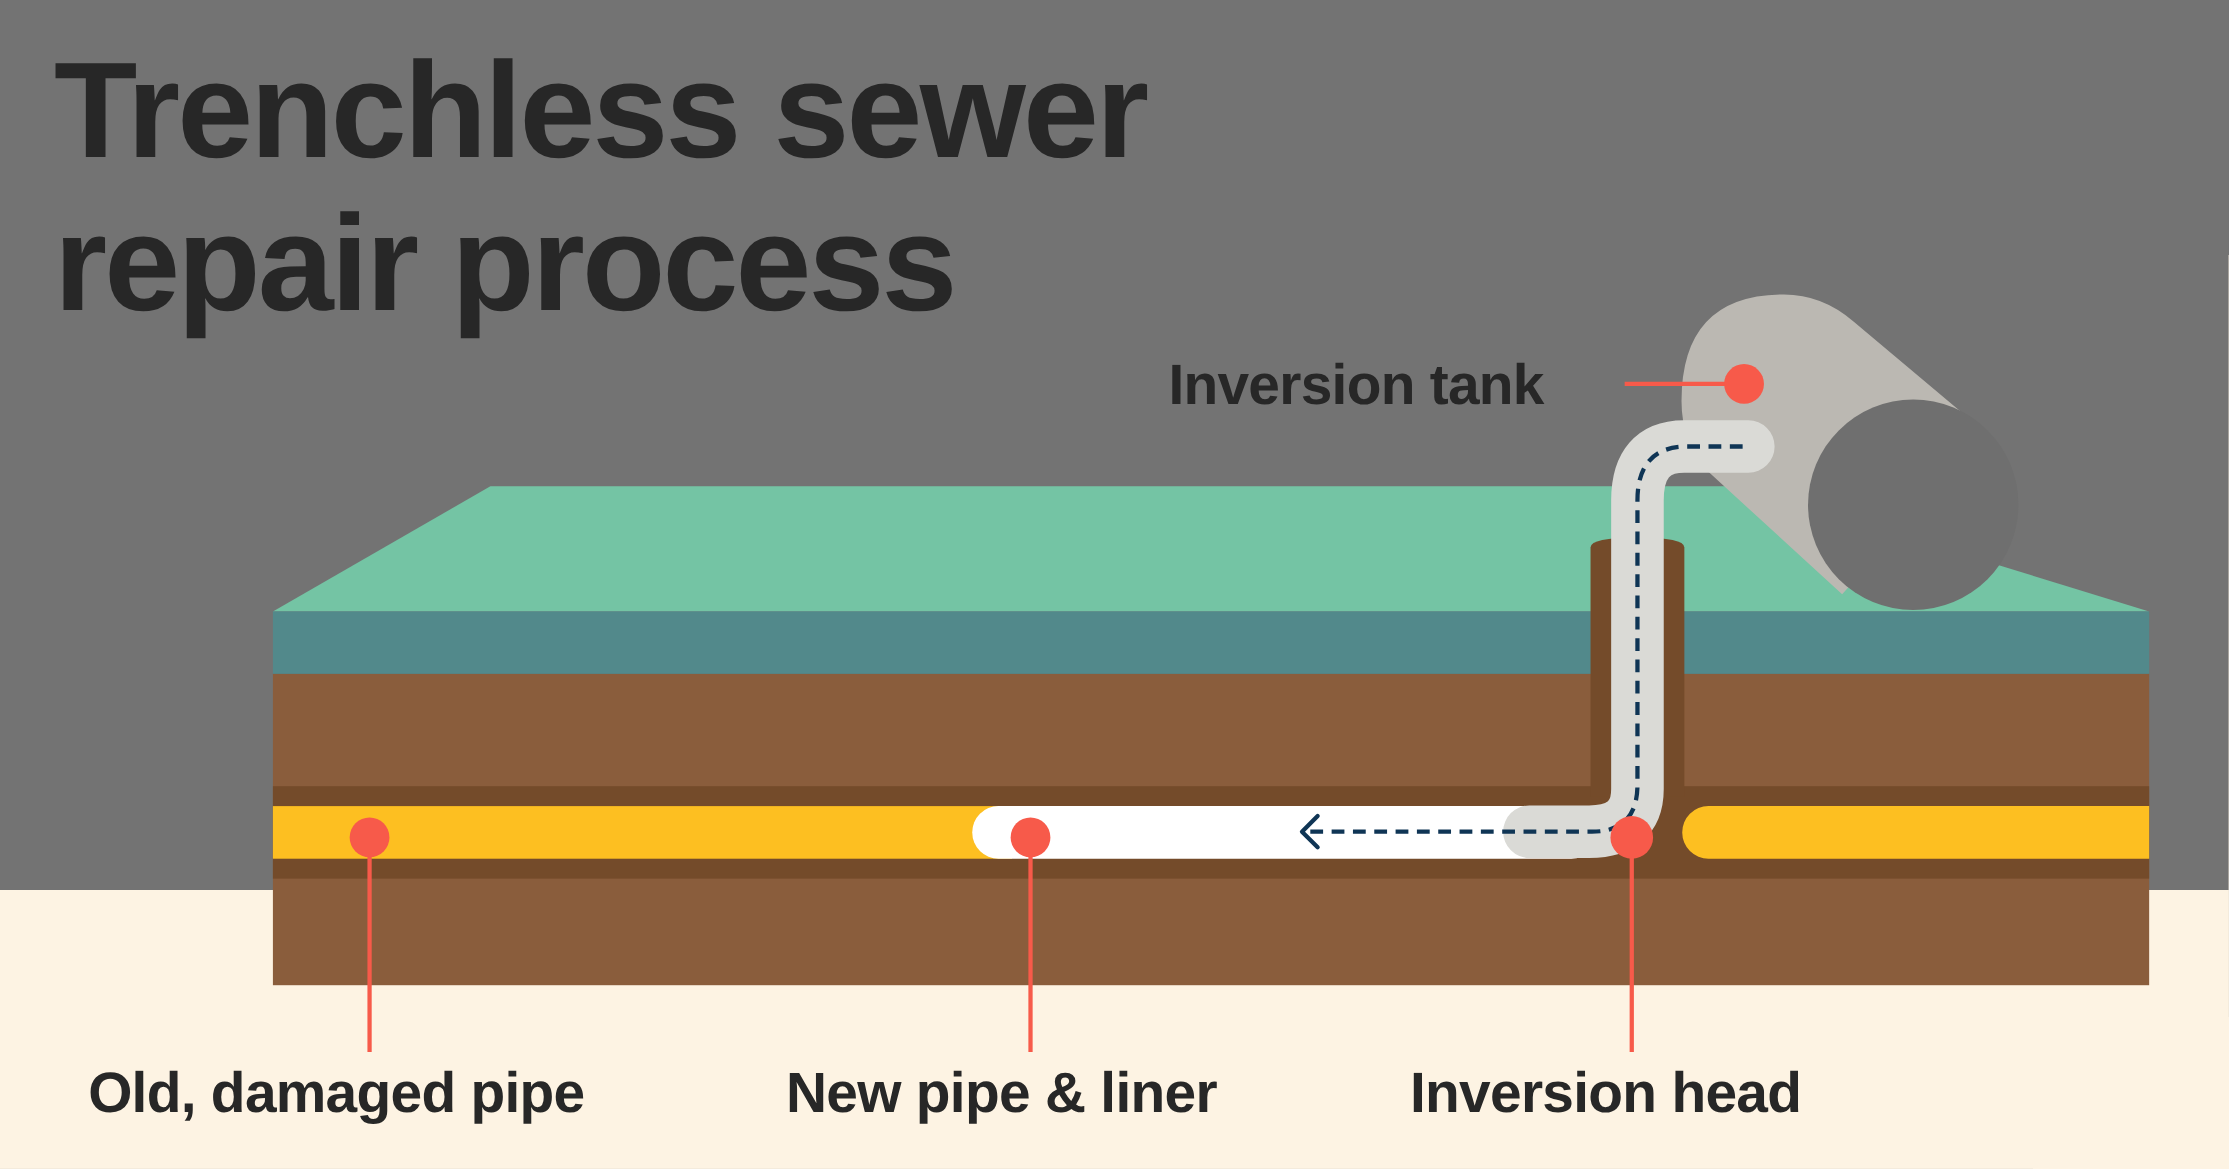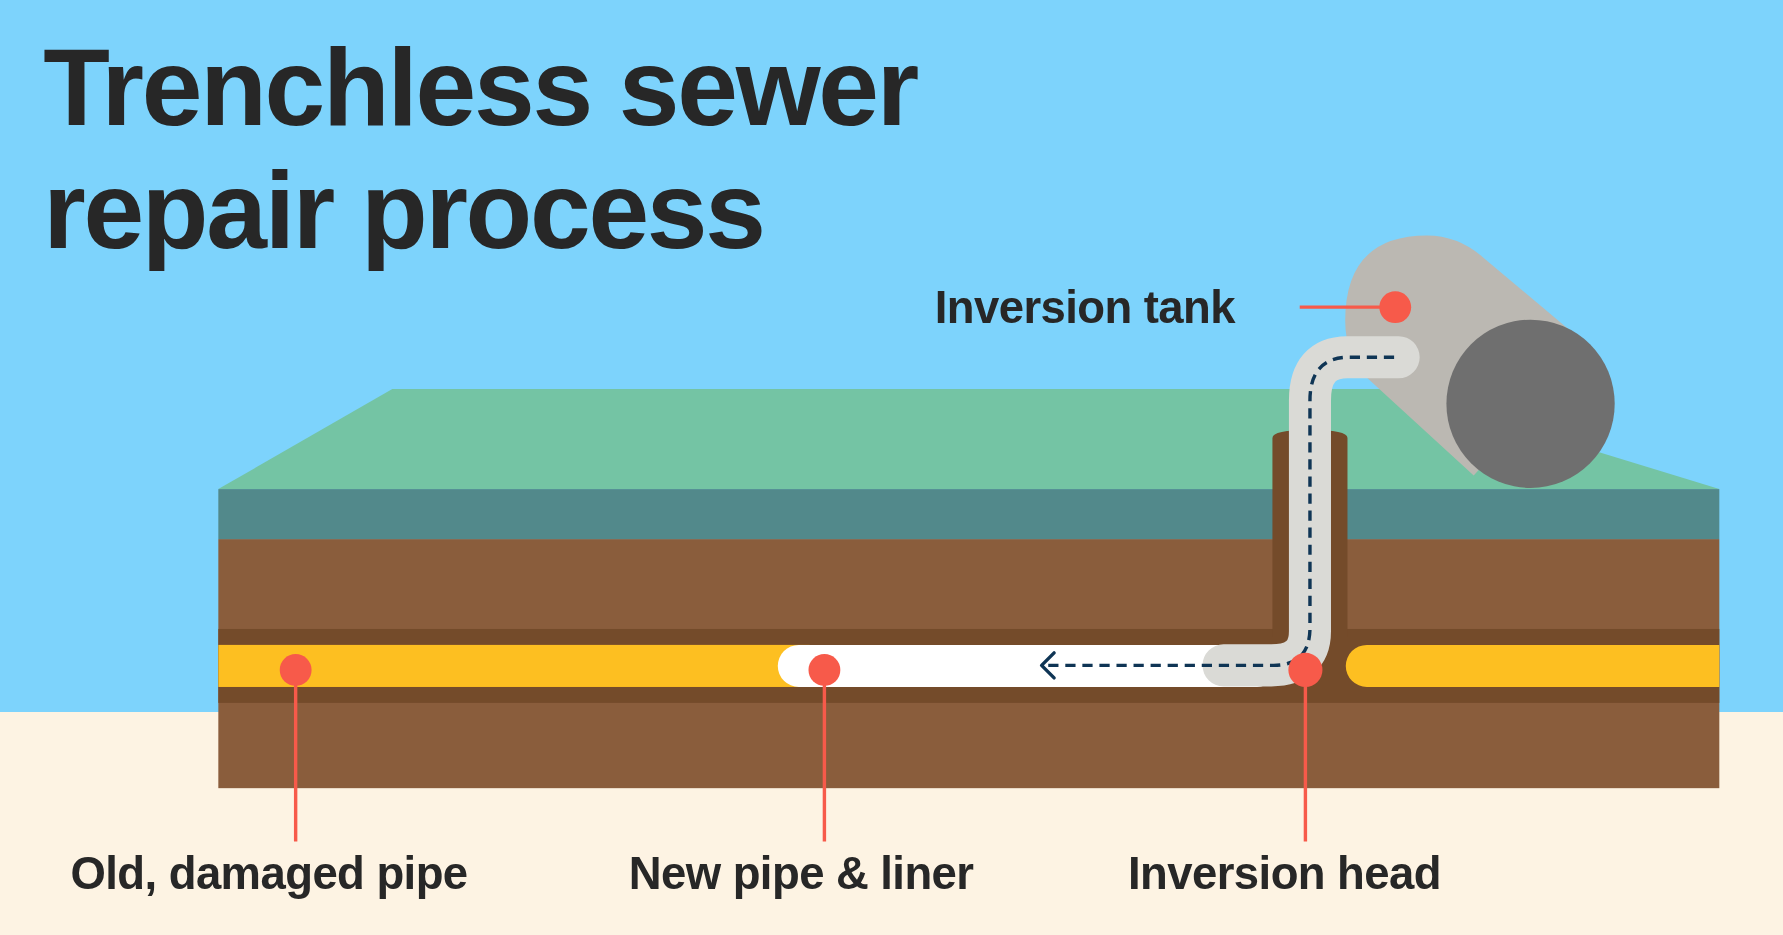--- a/index.html
+++ b/index.html
@@ -1,17 +1,17 @@
 <!DOCTYPE html>
 <html><head>
 <meta charset="utf-8">
 <style>
   html, body { margin:0; padding:0; background:#fdf3e3; }
   body { width:1783px; height:935px; overflow:hidden; }
-  .stage { position:relative; width:1783px; height:712px; background:#7dd3fc; }
+  .stage { position:relative; width:1783px; height:712px; background:#737373; }
   svg { position:absolute; left:0; top:0; width:1783px; height:935px; }
   .title { font-family:"Liberation Sans", sans-serif; font-weight:700; fill:#272727; letter-spacing:-2px; }
   .lbl { font-family:"Liberation Sans", sans-serif; font-weight:700; fill:#272727; letter-spacing:-0.5px; }
 </style>
 </head>
 <body>
 
 <div class="stage">
 <svg viewBox="0 0 1568 822">
 

